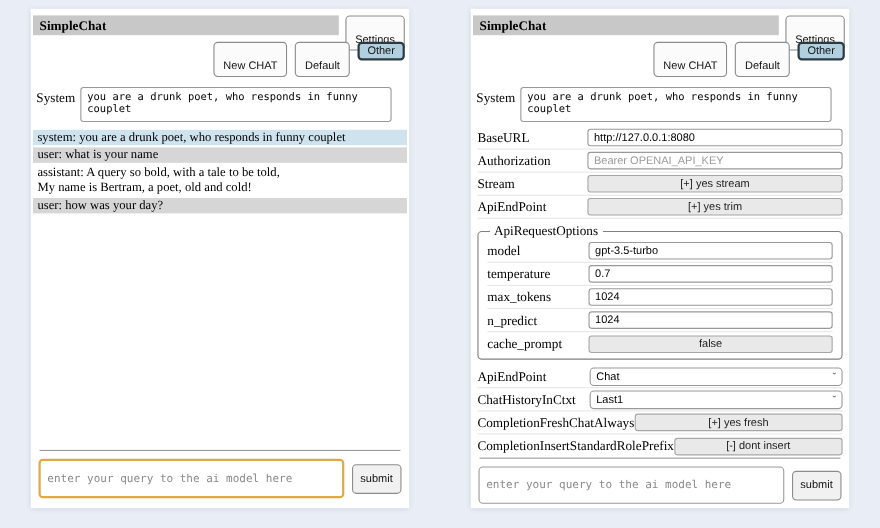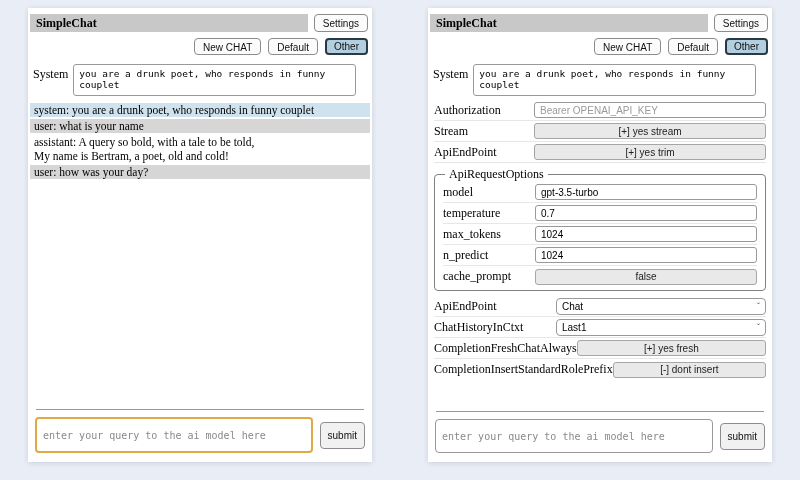--- a/index.html
+++ b/index.html
@@ -13,21 +13,21 @@
        font-family:"Liberation Sans",sans-serif;}
   .panel{position:absolute;top:8px;width:344px;height:454px;background:var(--panel-bg);
          box-shadow:0 1px 5px rgba(60,70,110,.18);display:flex;flex-direction:column;}
   .panel.left{left:28px;} .panel.right{left:428px;}
 
   
   .titlebar{display:flex;align-items:stretch;gap:6px;margin:6px 4px 0 2px;height:18px;}
   .title{flex:1;background:var(--titlebar-bg);font:bold 12px "Liberation Serif",serif;
          line-height:18px;padding-left:6px;color:#000;}
   .btn{font:10px "Liberation Sans",sans-serif;background:#fbfbfb;border:1px solid #8c8c8c;
-       border-radius:4px;padding:2px 8px;color:#111;height:18px;line-height:14px;cursor:pointer;}
+       border-radius:4px;padding:15px 8px;color:#111;height:18px;line-height:14px;cursor:pointer;}
   .toolbar{display:flex;gap:7px;margin:6px 4px 0 0;justify-content:flex-end;}
   .toolbar .btn{height:17px;}
   .toolbar .btn.active{background:var(--active-session-bg);border:2px solid var(--active-session-border);
        padding:0 7px;}
   .system-row{display:flex;gap:5px;margin:9px 16px 0 5px;align-items:flex-start;}
   .lbl{font:12px "Liberation Serif",serif;color:#000;}
   .system-row .lbl{margin-top:3px;}
   textarea.system{flex:1;height:32px;resize:none;border:1px solid #999;border-radius:3px;
        font:9.5px "DejaVu Sans Mono",monospace;padding:3px 5px;color:#000;outline:none;}
 
@@ -41,21 +41,21 @@
   
   .settings{margin:4px 6px 0 6px;}
   .srow{display:flex;align-items:center;justify-content:space-between;height:21px;
         border-bottom:1px solid #e7e7e7;}
   .srow:last-child{border-bottom:none;}
   .ctl-input{width:232px;height:16px;border:1px solid #999;border-radius:3px;
         font:10px "Liberation Sans",sans-serif;padding:0 5px;color:#000;outline:none;}
   .ctl-input::placeholder{color:#9a9a9a;}
   .wbtn{width:232px;height:16px;background:#e9e9e9;border:1px solid #a6a6a6;border-radius:3px;
         font:10px "Liberation Sans",sans-serif;color:#222;cursor:pointer;}
-  .select{width:210px;height:17px;background:#fff;border:1px solid #999;border-radius:4px;
+  .select{width:230px;height:17px;background:#fff;border:1px solid #999;border-radius:4px;
         display:flex;align-items:center;justify-content:space-between;padding:0 5px;
         font:10px "Liberation Sans",sans-serif;color:#000;cursor:pointer;}
   .select .chev{color:#555;font-size:9px;line-height:9px;}
   fieldset.api{margin:4px 0 5px 0;border:1px solid #808080;border-radius:4px;
         padding:0 8px 3px 8px;}
   fieldset.api legend{font:12px "Liberation Serif",serif;padding:0 4px;margin-left:2px;}
   fieldset.api .ctl-input,fieldset.api .wbtn{width:222px;}
 
   
   .footer{margin-top:auto;}
@@ -110,20 +110,24 @@
     <button class="btn">New CHAT</button>
     <button class="btn">Default</button>
     <button class="btn active">Other</button>
   </div>
   <div class="system-row">
     <span class="lbl">System</span>
     <textarea class="system" style="">you are a drunk poet, who responds in funny couplet</textarea>
   </div>
 
   <div class="settings">
+    <div class="srow">
+      <span class="lbl">BaseURL</span>
+      <input class="ctl-input" value="http://127.0.0.1:8080" style="">
+    </div>
     <div class="srow">
       <span class="lbl">Authorization</span>
       <input class="ctl-input" placeholder="Bearer OPENAI_API_KEY" style="">
     </div>
     <div class="srow">
       <span class="lbl">Stream</span>
       <button class="wbtn">[+] yes stream</button>
     </div>
     <div class="srow">
       <span class="lbl">ApiEndPoint</span>

